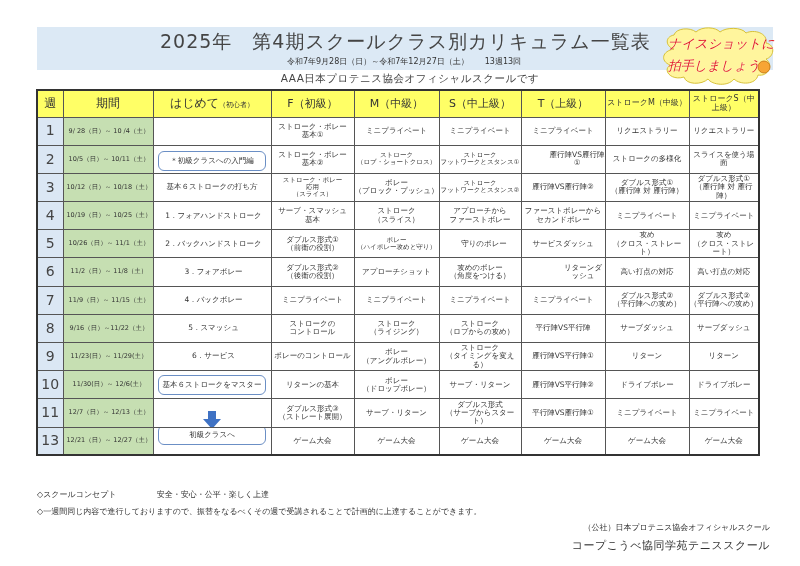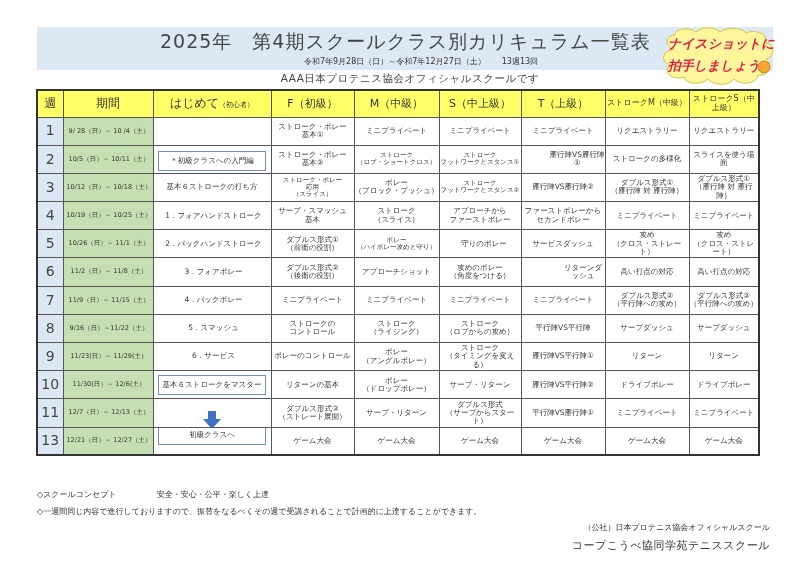--- a/index.html
+++ b/index.html
@@ -2,28 +2,28 @@
 <html><head>
 <meta charset="utf-8">
 <style>
   * { box-sizing: border-box; margin: 0; padding: 0; }
   html, body { width: 800px; height: 566px; background: #ffffff; overflow: hidden; }
   body { font-family: "DejaVu Sans", "Liberation Sans", sans-serif; color: #333; position: relative; }
 
   .banner { position: absolute; left: 37px; top: 27px; width: 736px; height: 43px; background: #dce9f5; }
   .title { position: absolute; left: 160px; top: 29px; width: 480px; text-align: center;
            font-size: 19px; letter-spacing: 1px; color: #444; white-space: nowrap; }
-  .subtitle { position: absolute; left: 241px; top: 56px; width: 360px; text-align: center;
+  .subtitle { position: absolute; left: 224px; top: 56px; width: 360px; text-align: center;
               font-size: 8px; color: #333; white-space: nowrap; }
   .tagline { position: absolute; left: 200px; top: 72px; width: 420px; text-align: center;
              font-size: 10.5px; color: #444; letter-spacing: 0.5px; white-space: nowrap; }
 
   .cloud { position: absolute; left: 660px; top: 27px; width: 116px; height: 60px; }
   .cloud svg { position: absolute; left: 0; top: 0; }
-  .cloud-text { position: absolute; left: 8px; width: 104px; font-weight: bold; font-style: italic;
+  .cloud-text { position: absolute; left: 8px; width: 104px; font-weight: normal; font-style: italic;
                 color: #e21f26; font-size: 13px; text-align: center; white-space: nowrap;
                 text-shadow: 0 0 1px #fff; }
   .cloud-line1 { top: 8px; }
   .cloud-line2 { top: 30px; left: 2px; }
 
   table.curr { position: absolute; left: 36px; top: 89px; border-collapse: collapse;
                table-layout: fixed; width: 722px; }
   table.curr th, table.curr td { border: 1px solid #555; text-align: center; vertical-align: middle;
                overflow: hidden; line-height: 1.1; }
   table.curr { border: 2px solid #333; }
@@ -31,21 +31,21 @@
   th.small { font-size: 8px; }
   th .sub { font-size: 7px; }
   td { height: 28.2px; font-size: 7.5px; color: #333; background: #fff; }
   td.wk { background: #dbe7f4; font-size: 14px; color: #444; }
   td.period { background: #c6dfb2; font-size: 6.5px; text-align: left; padding-left: 2px; white-space: nowrap; }
   td.begin { background: #fff; text-align: left; font-size: 7.5px; padding-left: 3px;
              border-top: none; border-bottom: none; }
   td.begin.mid { text-align: center; padding-left: 0; }
   .sm { font-size: 6.5px; }
 
-  .rbox { display: inline-block; border: 1px solid #6b8fc5; border-radius: 0; background: #fff;
+  .rbox { display: inline-block; border: 1px solid #6b8fc5; border-radius: 6px; background: #fff;
           padding: 5px 0; width: 108px; text-align: center; font-size: 7.5px; }
   .arrow { display: inline-block; }
 
   .notes { position: absolute; left: 37px; font-size: 8px; color: #333; white-space: nowrap; }
   .note1 { top: 489px; }
   .note1 .gap { display: inline-block; width: 40px; }
   .note2 { top: 506px; }
   .sig1 { position: absolute; right: 30px; top: 522px; font-size: 8px; color: #333; }
   .sig2 { position: absolute; right: 30px; top: 538px; font-size: 11px; color: #333; letter-spacing: 0.5px; }
 </style>

